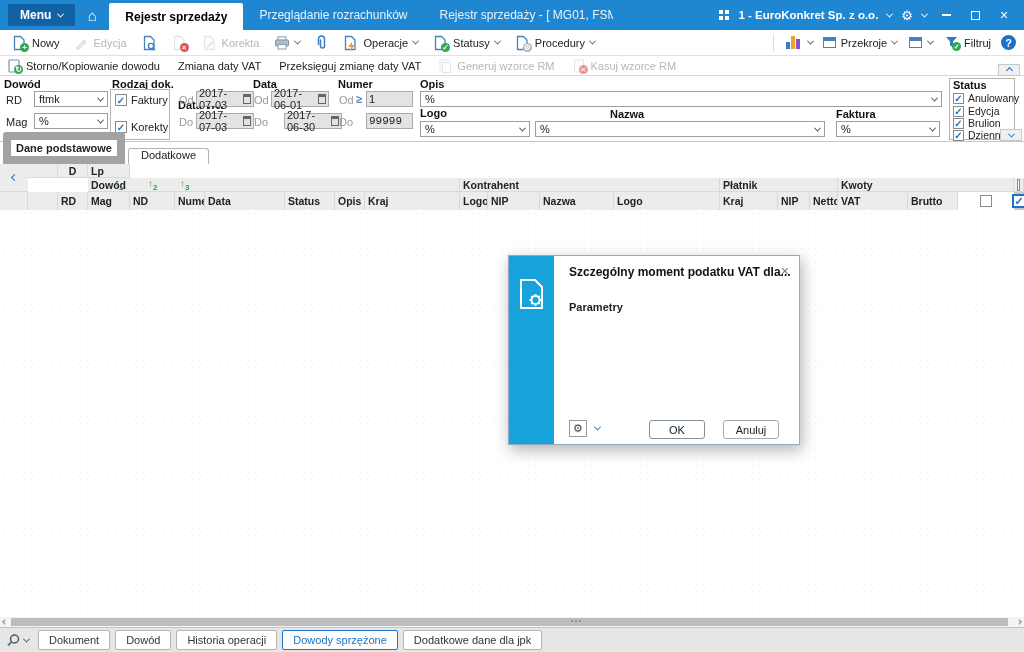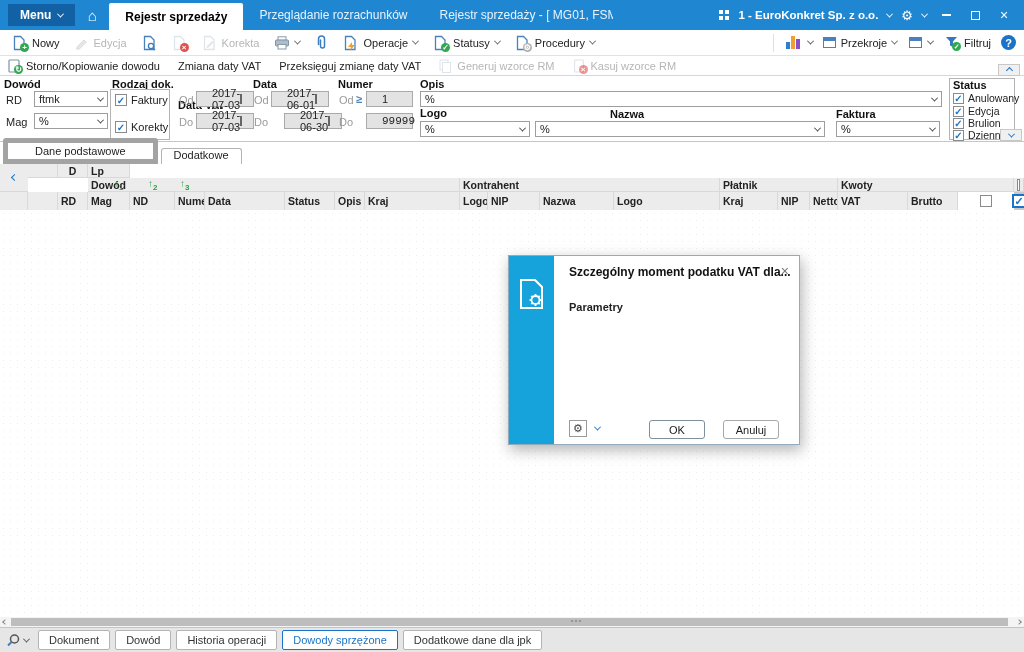--- a/index.html
+++ b/index.html
@@ -62,33 +62,33 @@
 
   
   .filter { left:0; top:76px; width:1024px; height:66px; background:#fff; border-bottom:1px solid #c6c6c6; }
   .flab { position:absolute; font-weight:bold; color:#111; }
   .plab { position:absolute; color:#222; }
   .glab { position:absolute; color:#9a9a9a; }
   .sel { position:absolute; height:16px; background:#fff; border:1px solid #9e9e9e; display:flex; align-items:center;
          justify-content:space-between; padding:0 4px; color:#222; }
   .sel .chev { color:#444; }
   .din { position:absolute; height:16px; background:#e3e3e3; border:1px solid #aaa; display:flex; align-items:center;
-         justify-content:space-between; padding:0 15px; color:#222; }
+         justify-content:space-between; padding:0 2px; color:#222; }
   .cal { width:10px; height:10px; border:1px solid #666; border-top:3px solid #666; display:inline-block; }
   .cbx { width:12px; height:12px; background:#fff; border:1px solid #8a8a8a; display:inline-flex; align-items:center;
          justify-content:center; color:#1a73c8; font-weight:bold; font-size:10px; }
   .cbx.on::before { content:"✓"; }
   .fbox { position:absolute; background:#fff; border:1px solid #b4b4b4; }
   .cbrow { position:absolute; display:flex; align-items:center; gap:4px; white-space:nowrap; }
   .gte { color:#4a81bd; font-weight:bold; }
 
   
   .vtabs { left:0; top:142px; width:1024px; height:22px; background:#fff; display:flex; align-items:flex-end; padding-left:3px; gap:3px; }
   .vtab { border:1px solid #b4b4b4; border-bottom:none; border-radius:3px 3px 0 0; background:#fff; padding:0 12px 3px; color:#222; }
-  .vtab.active { border:5px solid #a3a3a3; font-weight:normal; padding:2px 27px; }
+  .vtab.active { border:8px solid #a3a3a3; font-weight:bold; padding:2px 5px; }
 
   
   .grid { left:0; top:164px; width:1024px; display:grid;
           grid-template-columns:28px 30px 30px 42px 45px 30px 80px 50px 30px 95px 28px 52px 74px 106px 58px 32px 28px 70px 50px 56px 10px;
           grid-template-rows:14px 14px 19px; }
   .hc { background:#ececec; border-right:1px solid #d9d9d9; border-bottom:1px solid #d9d9d9; font-weight:bold;
         font-size:10.5px; display:flex; align-items:center; padding:0 3px; white-space:nowrap; overflow:hidden; }
   .hc.center { justify-content:center; }
   .dc { border-bottom:1px solid #e2e2e2; display:flex; align-items:center; padding:0 3px; white-space:nowrap; overflow:hidden; }
   .dc.r { justify-content:flex-end; }

